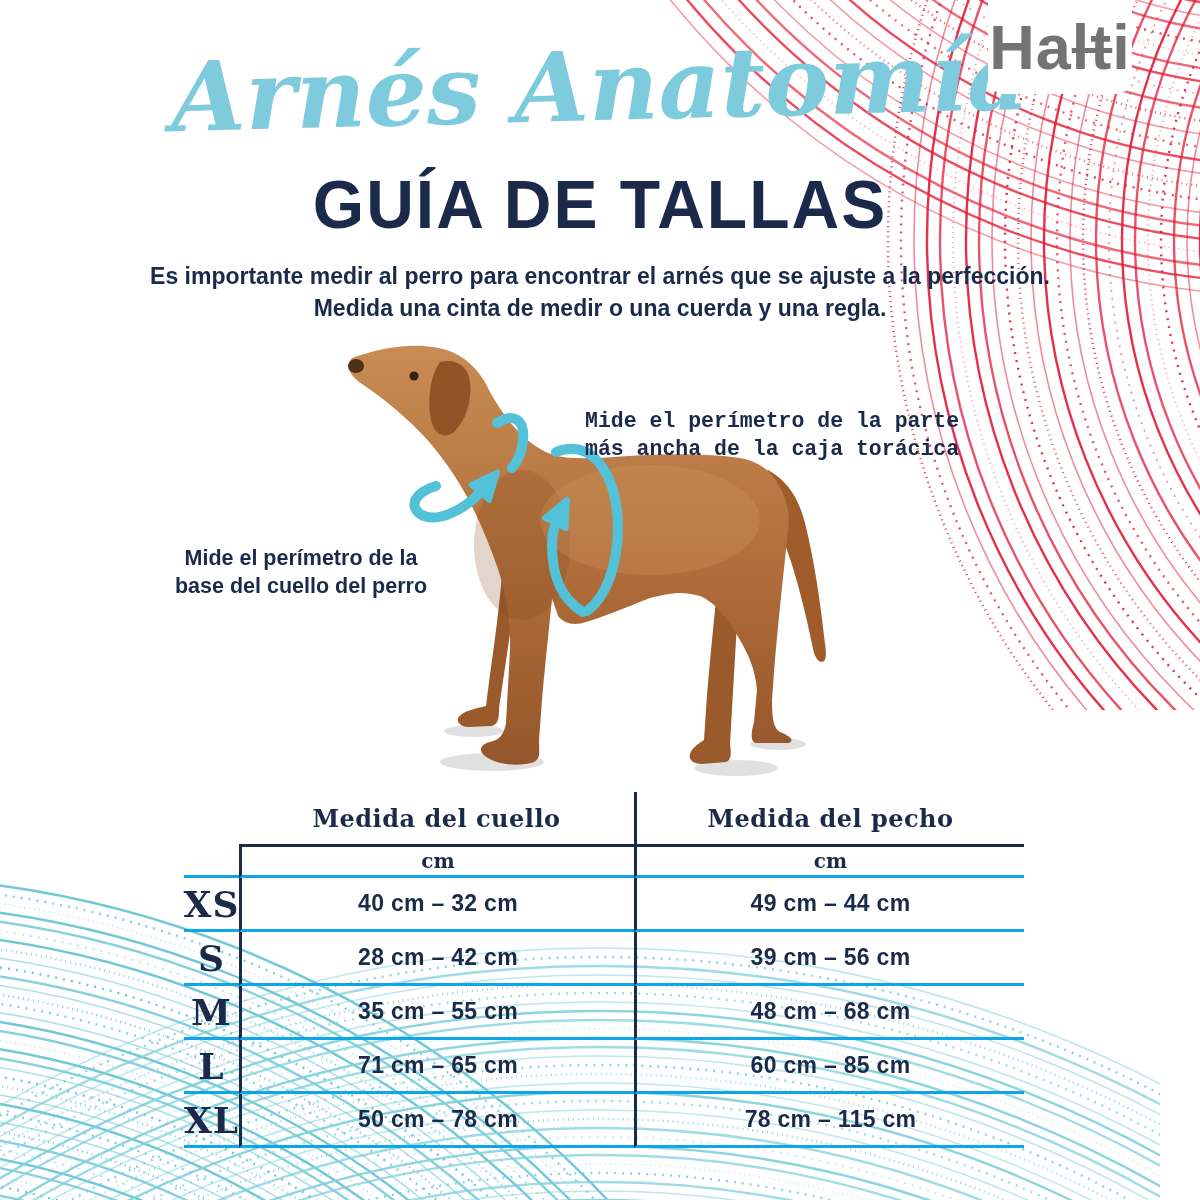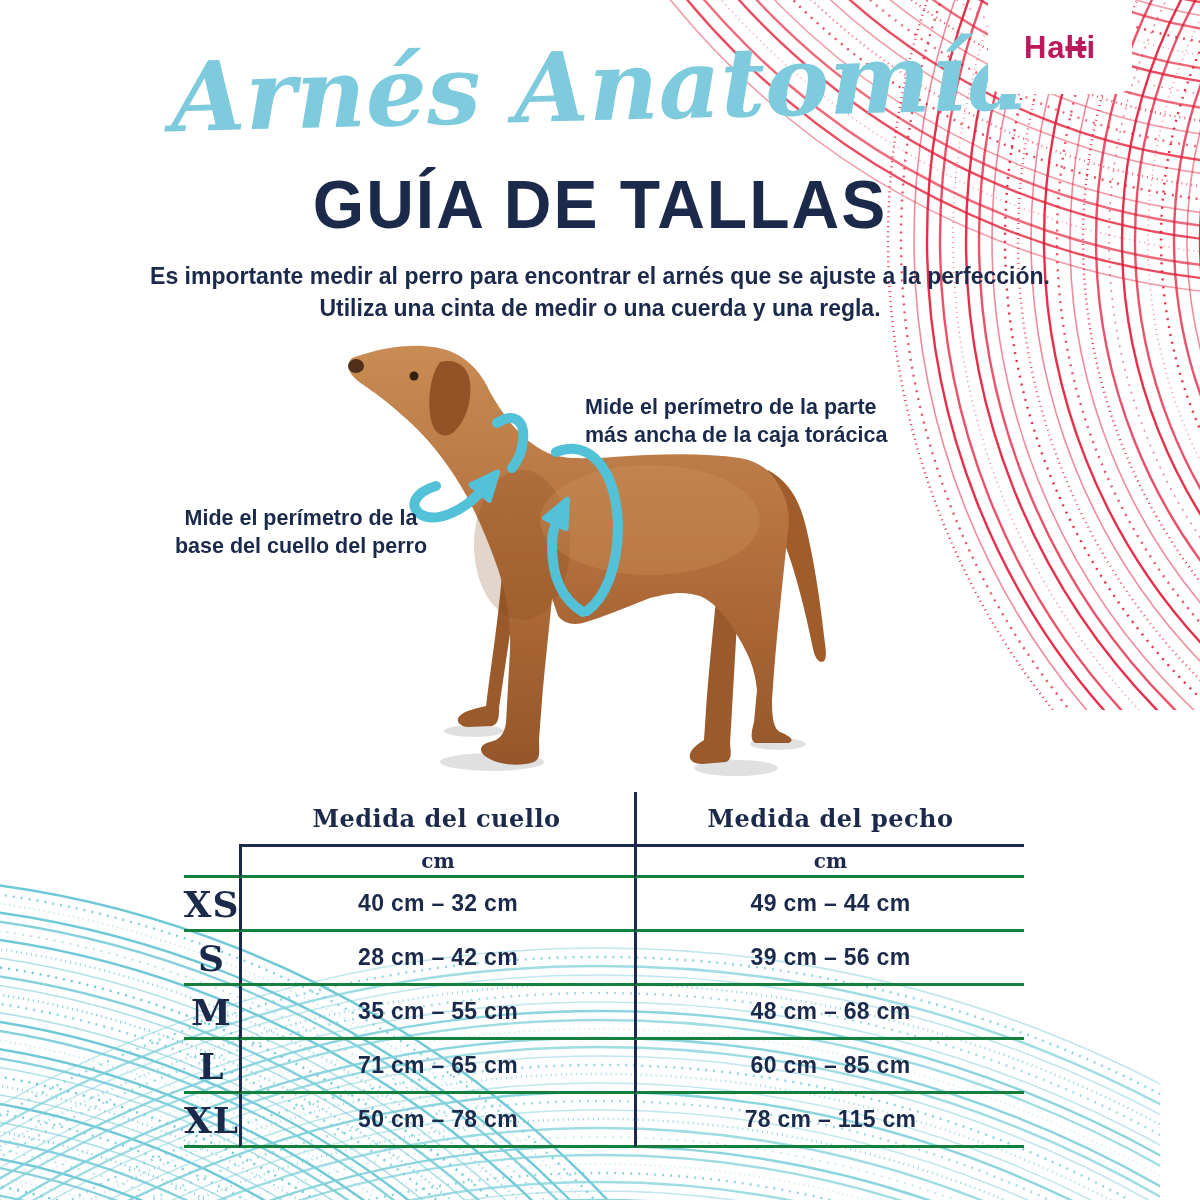--- a/index.html
+++ b/index.html
@@ -4,41 +4,41 @@
 <style>
   html,body{margin:0;padding:0;background:#fff;}
   .page{position:relative;width:1200px;height:1200px;background:#fff;overflow:hidden;
         font-family:"Liberation Sans",sans-serif;color:#1b2a4a;}
   .decor,.art{position:absolute;left:0;top:0;width:1200px;height:1200px;pointer-events:none;}
   .decor{z-index:0;}
   .art{z-index:1;}
 
   .logo{position:absolute;left:988px;top:0;width:144px;height:94px;background:#fff;
         border-radius:0 0 16px 16px;display:flex;align-items:center;justify-content:center;z-index:3;}
-  .logo .logotext{font-weight:bold;font-size:31px;color:#be185d;letter-spacing:1px;line-height:1;}
+  .logo .logotext{font-weight:bold;font-size:63px;color:#737373;letter-spacing:1px;line-height:1;}
   .logo .bar{text-decoration:line-through;text-decoration-thickness:5px;text-decoration-skip-ink:none;}
 
   .script-title{position:absolute;left:0;top:30px;width:100%;text-align:center;z-index:2;
         font-family:"DejaVu Serif",serif;font-style:italic;font-weight:bold;font-size:96px;
         color:#7ecbde;transform:rotate(-1.5deg);}
   .main-title{position:absolute;left:0;top:166px;width:100%;text-align:center;z-index:2;
         font-weight:bold;font-size:66px;letter-spacing:2px;color:#1b2a4a;transform:scaleY(1.05);}
   .intro{position:absolute;left:0;top:260px;width:100%;text-align:center;z-index:2;
         font-size:23px;font-weight:bold;line-height:32px;}
 
   .note{position:absolute;z-index:2;font-size:21.5px;font-weight:bold;line-height:28px;}
-  .note.chest{left:585px;top:393px;text-align:left;}
-  .note.neck{left:168px;top:504px;width:266px;text-align:center;}
+  .note.chest{left:585px;top:407px;text-align:left;font-family:Liberation Mono, monospace;}
+  .note.neck{left:168px;top:544px;width:266px;text-align:center;}
 
   .table{position:absolute;left:184px;top:792px;width:840px;z-index:2;display:grid;
         grid-template-columns:55px 395px 390px;
         grid-template-rows:52px 34px 54px 54px 54px 54px 54px;}
   .cell{display:flex;align-items:center;justify-content:center;box-sizing:border-box;}
   .bl{border-left:3px solid #1b2a4a;}
-  .bb{border-bottom:3px solid #15803d;}
+  .bb{border-bottom:3px solid #0ea5e9;}
   .bt{border-top:3px solid #1b2a4a;}
   .th{font-family:"DejaVu Serif",serif;font-weight:bold;font-size:24px;letter-spacing:.5px;}
   .cm{font-family:"DejaVu Serif",serif;font-weight:bold;font-size:20px;}
   .size{font-family:"DejaVu Serif",serif;font-weight:bold;font-size:36px;letter-spacing:1px;}
   .val{font-weight:bold;font-size:23px;letter-spacing:.3px;}
   .trow{display:contents;}
 </style>
 </head>
 <body>
 
@@ -255,21 +255,21 @@
 
   <div class="logo">
     <span class="logotext"><span>Ha</span><span class="bar">lt</span><span>i</span></span>
   </div>
 
   <div class="script-title">Arnés Anatomía</div>
   <div class="main-title">GUÍA DE TALLAS</div>
 
   <div class="intro">
     <div>Es importante medir al perro para encontrar el arnés que se ajuste a la perfección.</div>
-    <div>Utiliza una cinta de medir o una cuerda y una regla.</div>
+    <div>Medida una cinta de medir o una cuerda y una regla.</div>
   </div>
 
   <div class="note chest">
     <div>Mide el perímetro de la parte</div>
     <div>más ancha de la caja torácica</div>
   </div>
   <div class="note neck">
     <div>Mide el perímetro de la</div>
     <div>base del cuello del perro</div>
   </div>

